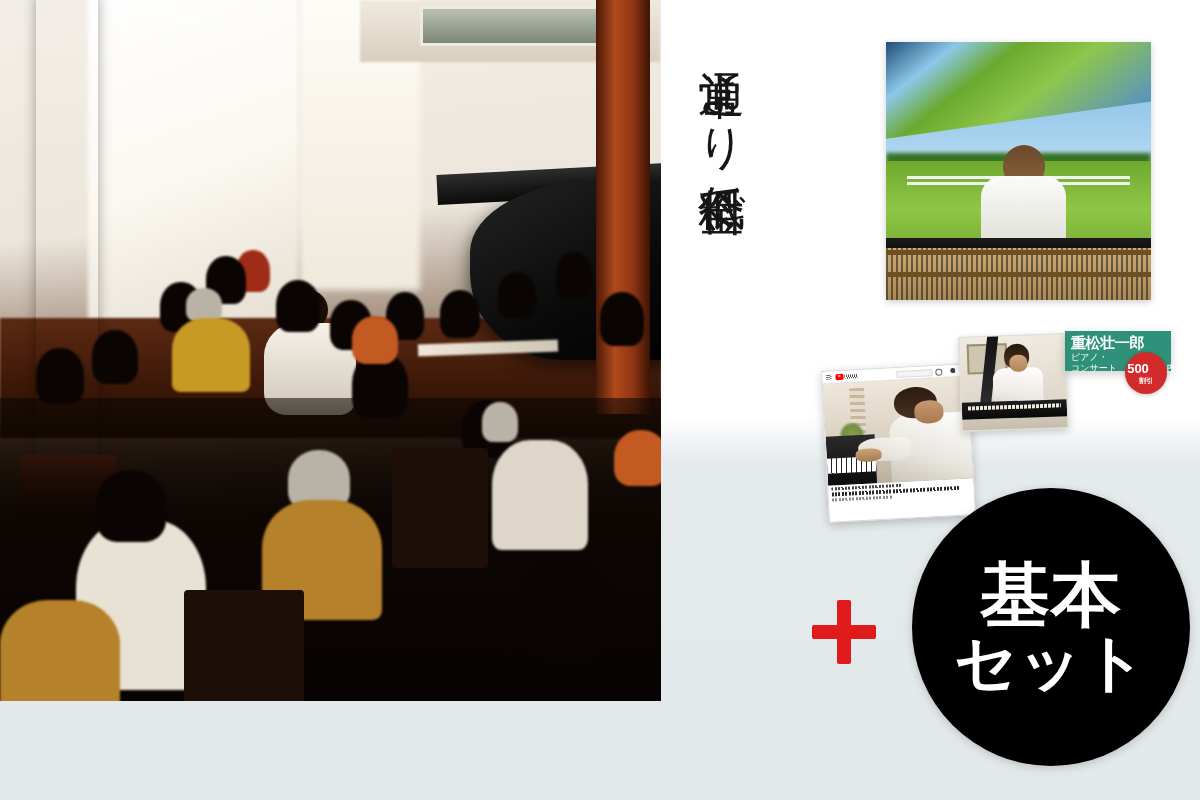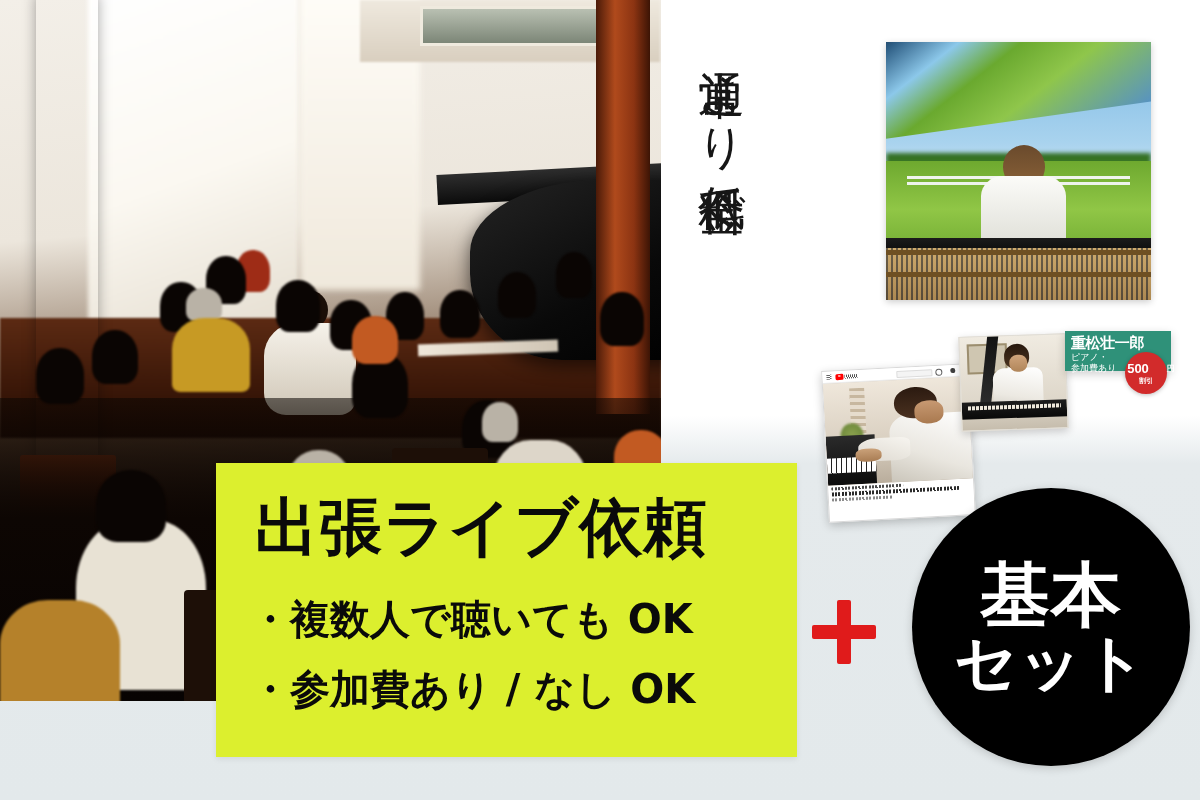--- a/index.html
+++ b/index.html
@@ -318,36 +318,31 @@
     <div class="head"></div>
     <div class="face"></div>
     <div class="pianoband"></div>
     <div class="keyline"></div>
   </div>
 
   <div class="teal">
     <div class="tname">重松壮一郎</div>
     <div class="tsub">
       <div>ピアノ・</div>
-      <div>参加費あり</div>
+      <div>コンサート</div>
     </div>
     <div class="badge500">
       <div class="row">
         <span class="num">500</span>
         <span class="yen">円</span>
       </div>
       <div class="off">割引</div>
     </div>
   </div>
 
-  <div class="ybox">
-    <div class="h1">出張ライブ依頼</div>
-    <div class="li l1">・複数人で聴いても OK</div>
-    <div class="li l2">・参加費あり / なし OK</div>
-  </div>
 
   <div class="plus"></div>
 
   <div class="redcircle">
     <span class="r1">基本</span>
     <span class="r3">セット</span>
   </div>
 
 </div>
 

